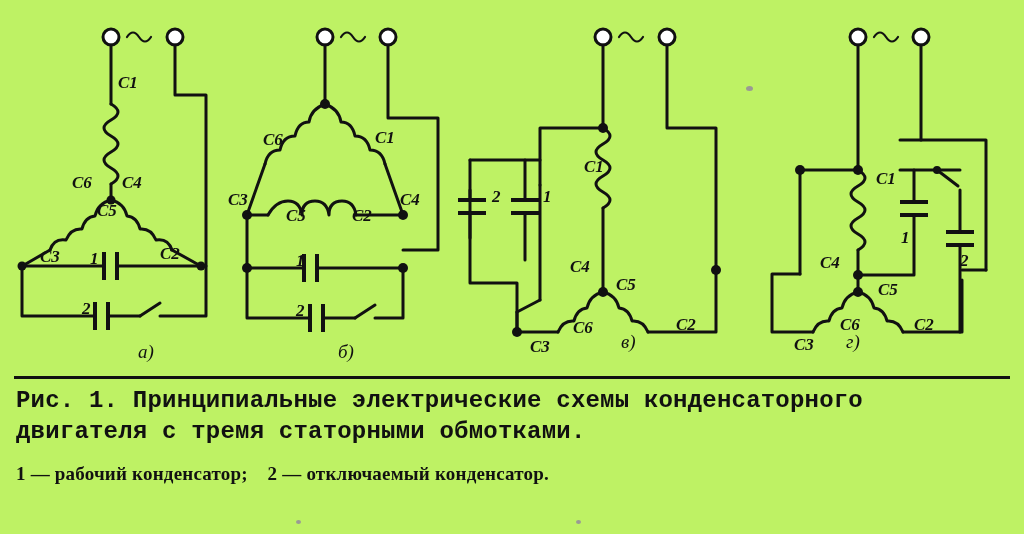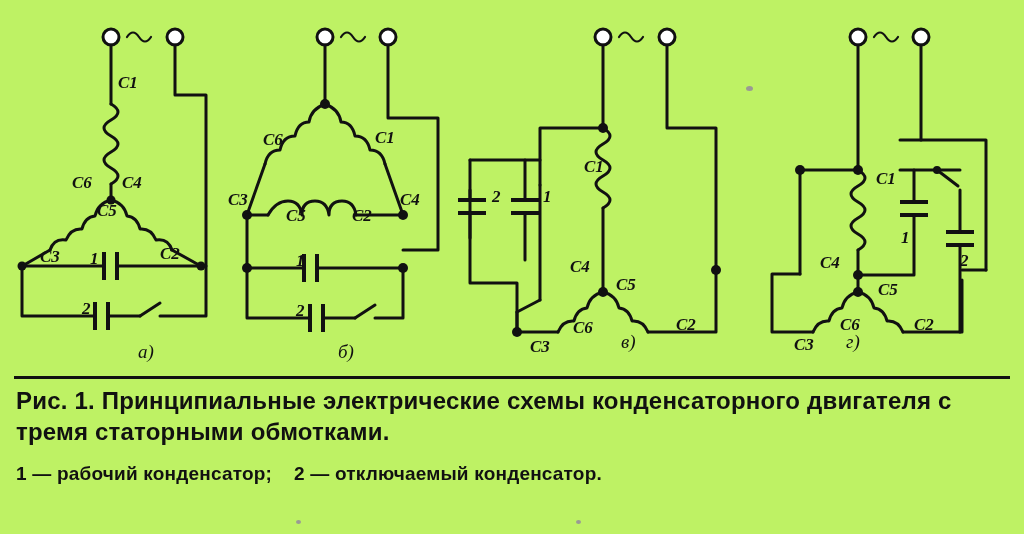--- a/index.html
+++ b/index.html
@@ -78,33 +78,33 @@
   }
   .rule {
     position: absolute;
     left: 14px;
     top: 376px;
     width: 996px;
     height: 3px;
     background: #111;
   }
   .cap-main {
-    font-family: Liberation Sans, sans-serif;
+    font-family: Liberation Mono, monospace;
     font-size: 24px;
     font-weight: bold;
     color: #111;
     line-height: 1.28;
     letter-spacing: 0.2px;
     margin: 8px 0 0 0;
   }
   .cap-main .fig {
     font-weight: bold;
   }
   .cap-note {
-    font-family: Liberation Sans, sans-serif;
+    font-family: Liberation Serif, serif;
     font-size: 19px;
     font-weight: bold;
     color: #111;
     margin-top: 16px;
     letter-spacing: 0.2px;
   }
   .speck {
     position: absolute;
     background: #9a9a94;
     border-radius: 50%;

